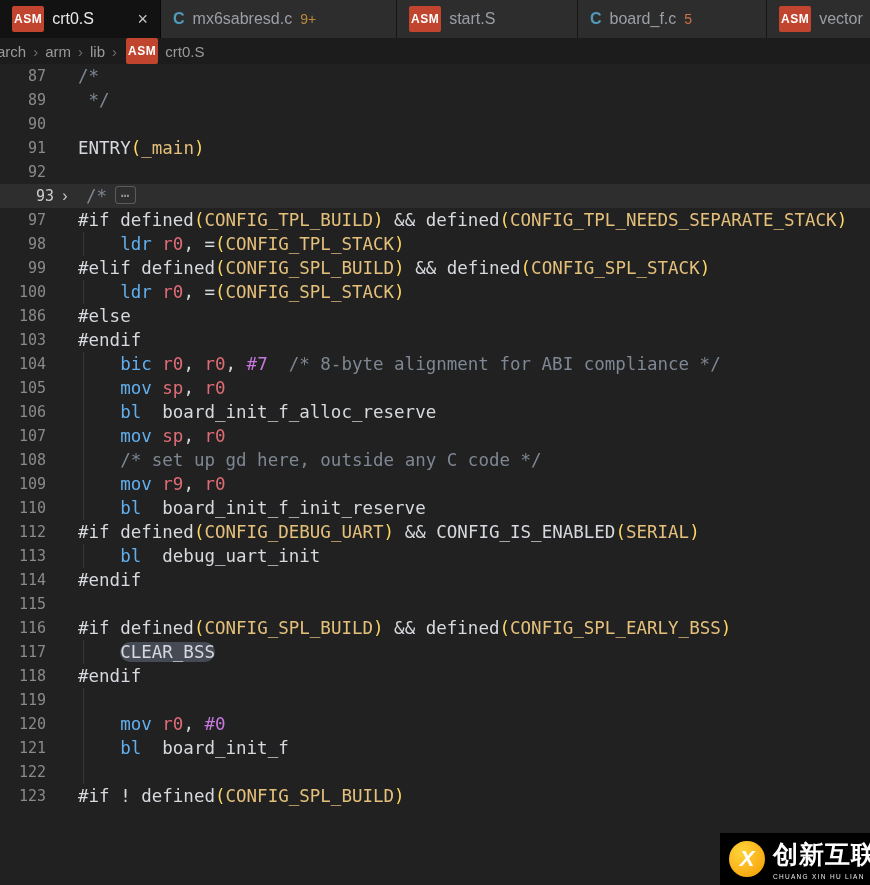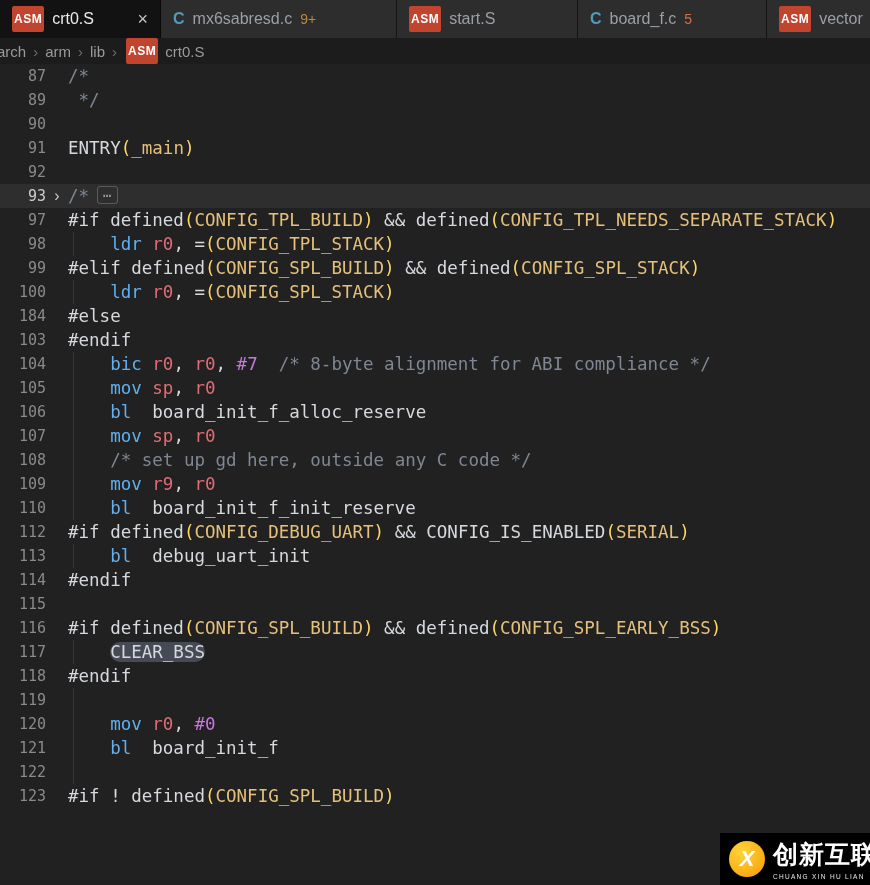--- a/index.html
+++ b/index.html
@@ -42,22 +42,22 @@
     padding-left:0; margin-left:-3px; overflow:hidden;
   }
   #breadcrumb-items { display:inline-flex; align-items:center; gap:7px; }
   .bc-item { cursor:pointer; }
   .bc-sep { color:#6f6f6f; font-size:15px; }
   .bc-file { color: var(--breadcrumb-fg); cursor:pointer; }
   .breadcrumbs .ficon.asm { margin-left:2px; }
 
   
   .editor { position:relative; height:821px; overflow:hidden; background: var(--editor-bg); }
-  .row { display:flex; height:24px; line-height:24px; }
-  .row.cur { background: var(--current-line-bg); }
+  .row { display:flex; height:24px; line-height:24px;gap:10px; }
+  .row.cur { background: var(--current-line-bg); padding-left: 8px; }
   .gutter { flex:none; width:68px; display:flex; }
   .lnum {
     flex:none; width:46px; text-align:right; color: var(--gutter-fg);
     font:15px/24px "DejaVu Sans Mono", monospace;
   }
   .row.cur .lnum { color: var(--gutter-active-fg); }
   .fold-col { flex:none; width:22px; text-align:center; }
   .fold-col.has-fold { color:#c8c8c8; font-size:16px; cursor:pointer; }
   .content {
     position:relative; flex:1; white-space:pre; tab-size:4; -moz-tab-size:4;
@@ -202,21 +202,21 @@
       </div>
       <div class="row">
         <div class="gutter">
           <span class="lnum">100</span>
           <span class="fold-col"></span>
         </div>
         <div class="content"><span class="guide"></span><span class="tk-t">	</span><span class="tk-k">ldr</span><span class="tk-t">	</span><span class="tk-r">r0</span><span class="tk-t">, =</span><span class="tk-p">(</span><span class="tk-m">CONFIG_SPL_STACK</span><span class="tk-p">)</span></div>
       </div>
       <div class="row">
         <div class="gutter">
-          <span class="lnum">184</span>
+          <span class="lnum">186</span>
           <span class="fold-col"></span>
         </div>
         <div class="content"><span class="tk-t">#else</span></div>
       </div>
       <div class="row">
         <div class="gutter">
           <span class="lnum">103</span>
           <span class="fold-col"></span>
         </div>
         <div class="content"><span class="tk-t">#endif</span></div>

